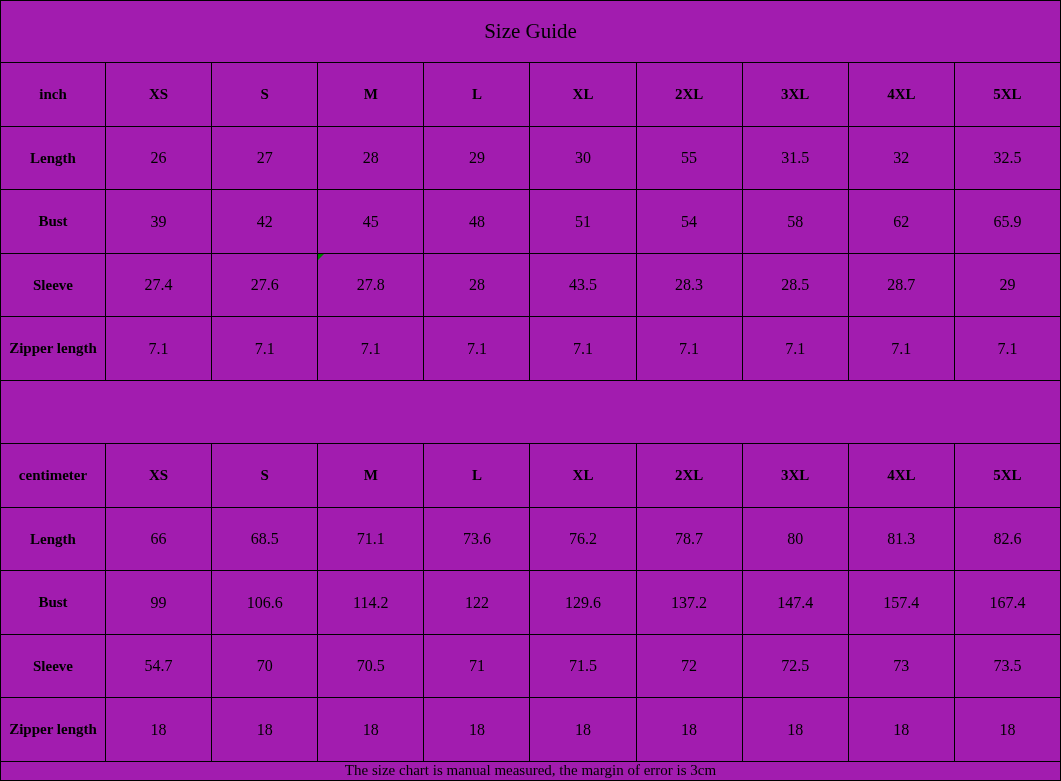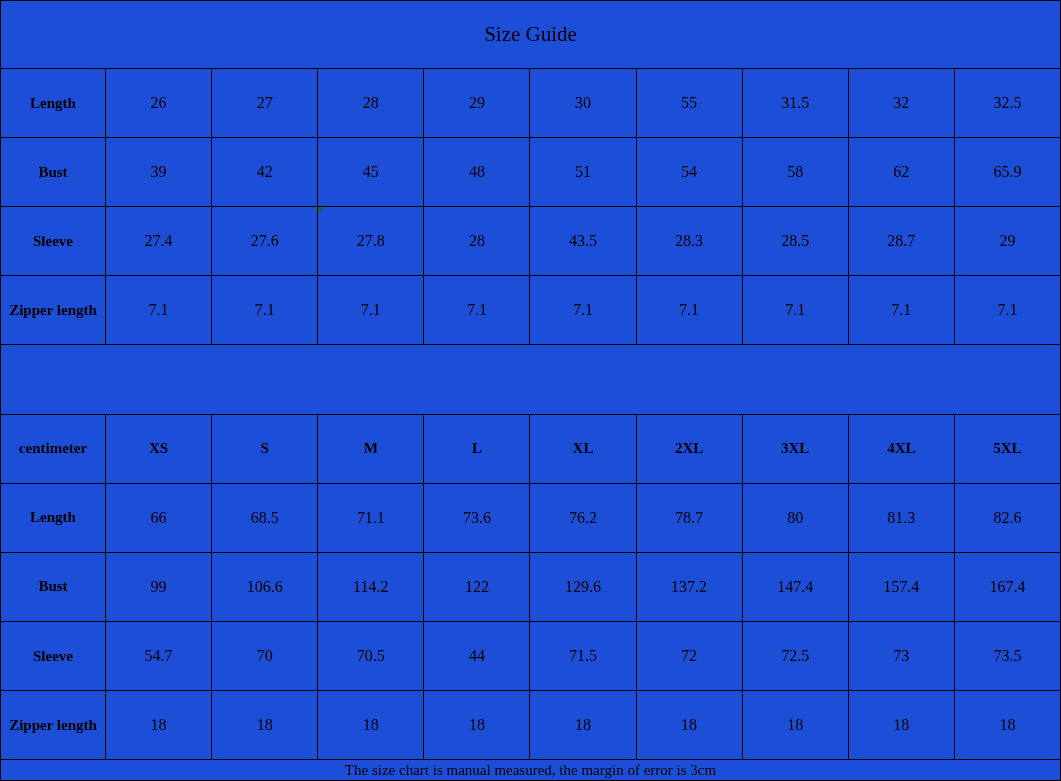--- a/index.html
+++ b/index.html
@@ -11,21 +11,21 @@
     width: 1061px;
     height: 781px;
     font-family: "Liberation Serif", "DejaVu Serif", serif;
     color: #000000;
   }
   table.size-guide {
     border-collapse: collapse;
     table-layout: fixed;
     width: 1061px;
     height: 781px;
-    background: #1d4ed8;
+    background: #a21caf;
   }
   table.size-guide td {
     border: 1.5px solid #000000;
     text-align: center;
     vertical-align: middle;
     padding: 0;
     overflow: hidden;
     white-space: nowrap;
   }
   tr.title-row   { height: 59px; }
@@ -62,20 +62,32 @@
       <col>
       <col>
   </colgroup>
   <tbody>
     <tr class="title-row">
       <td colspan="10" class="title-cell">Size Guide</td>
     </tr>
   </tbody>
   <tbody>
       <tr class="data-row">
+        <td class="hdr">inch</td>
+        <td class="hdr">XS</td>
+        <td class="hdr">S</td>
+        <td class="hdr">M</td>
+        <td class="hdr">L</td>
+        <td class="hdr">XL</td>
+        <td class="hdr">2XL</td>
+        <td class="hdr">3XL</td>
+        <td class="hdr">4XL</td>
+        <td class="hdr">5XL</td>
+      </tr>
+      <tr class="data-row">
         <td class="hdr">Length</td>
         <td class="val">26</td>
         <td class="val">27</td>
         <td class="val">28</td>
         <td class="val">29</td>
         <td class="val">30</td>
         <td class="val">55</td>
         <td class="val">31.5</td>
         <td class="val">32</td>
         <td class="val">32.5</td>
@@ -157,21 +169,21 @@
         <td class="val">137.2</td>
         <td class="val">147.4</td>
         <td class="val">157.4</td>
         <td class="val">167.4</td>
       </tr>
       <tr class="data-row">
         <td class="hdr">Sleeve</td>
         <td class="val">54.7</td>
         <td class="val">70</td>
         <td class="val">70.5</td>
-        <td class="val">44</td>
+        <td class="val">71</td>
         <td class="val">71.5</td>
         <td class="val">72</td>
         <td class="val">72.5</td>
         <td class="val">73</td>
         <td class="val">73.5</td>
       </tr>
       <tr class="data-row">
         <td class="hdr">Zipper length</td>
         <td class="val">18</td>
         <td class="val">18</td>

